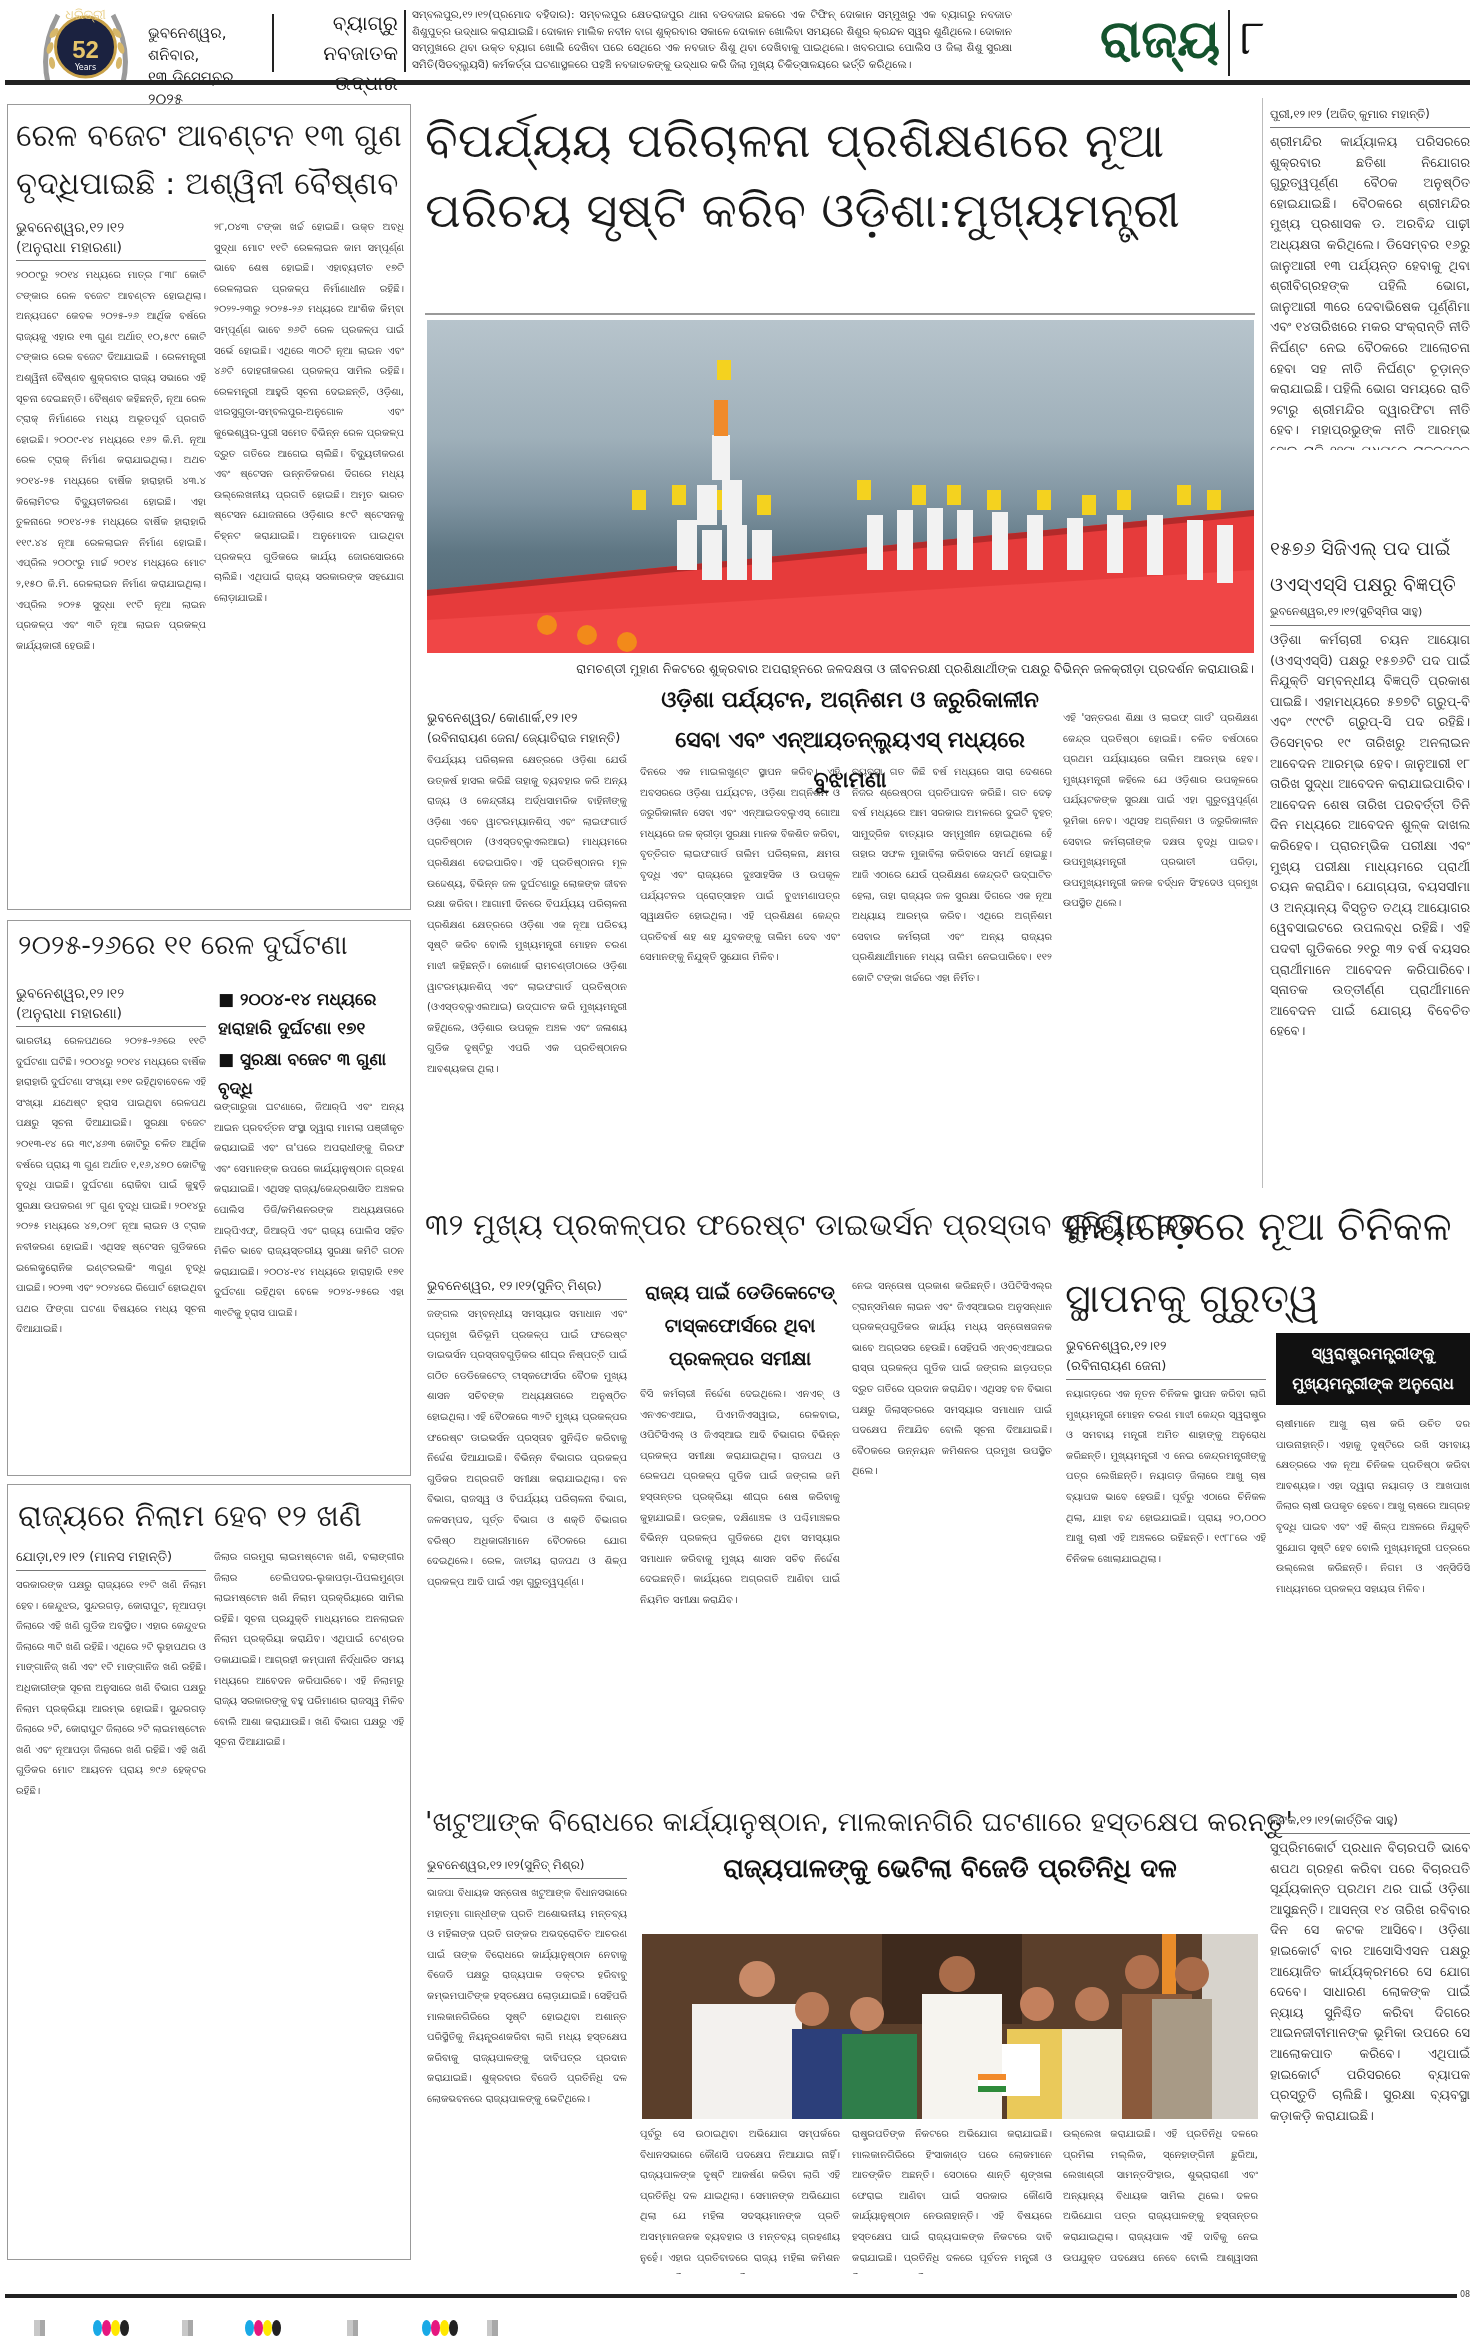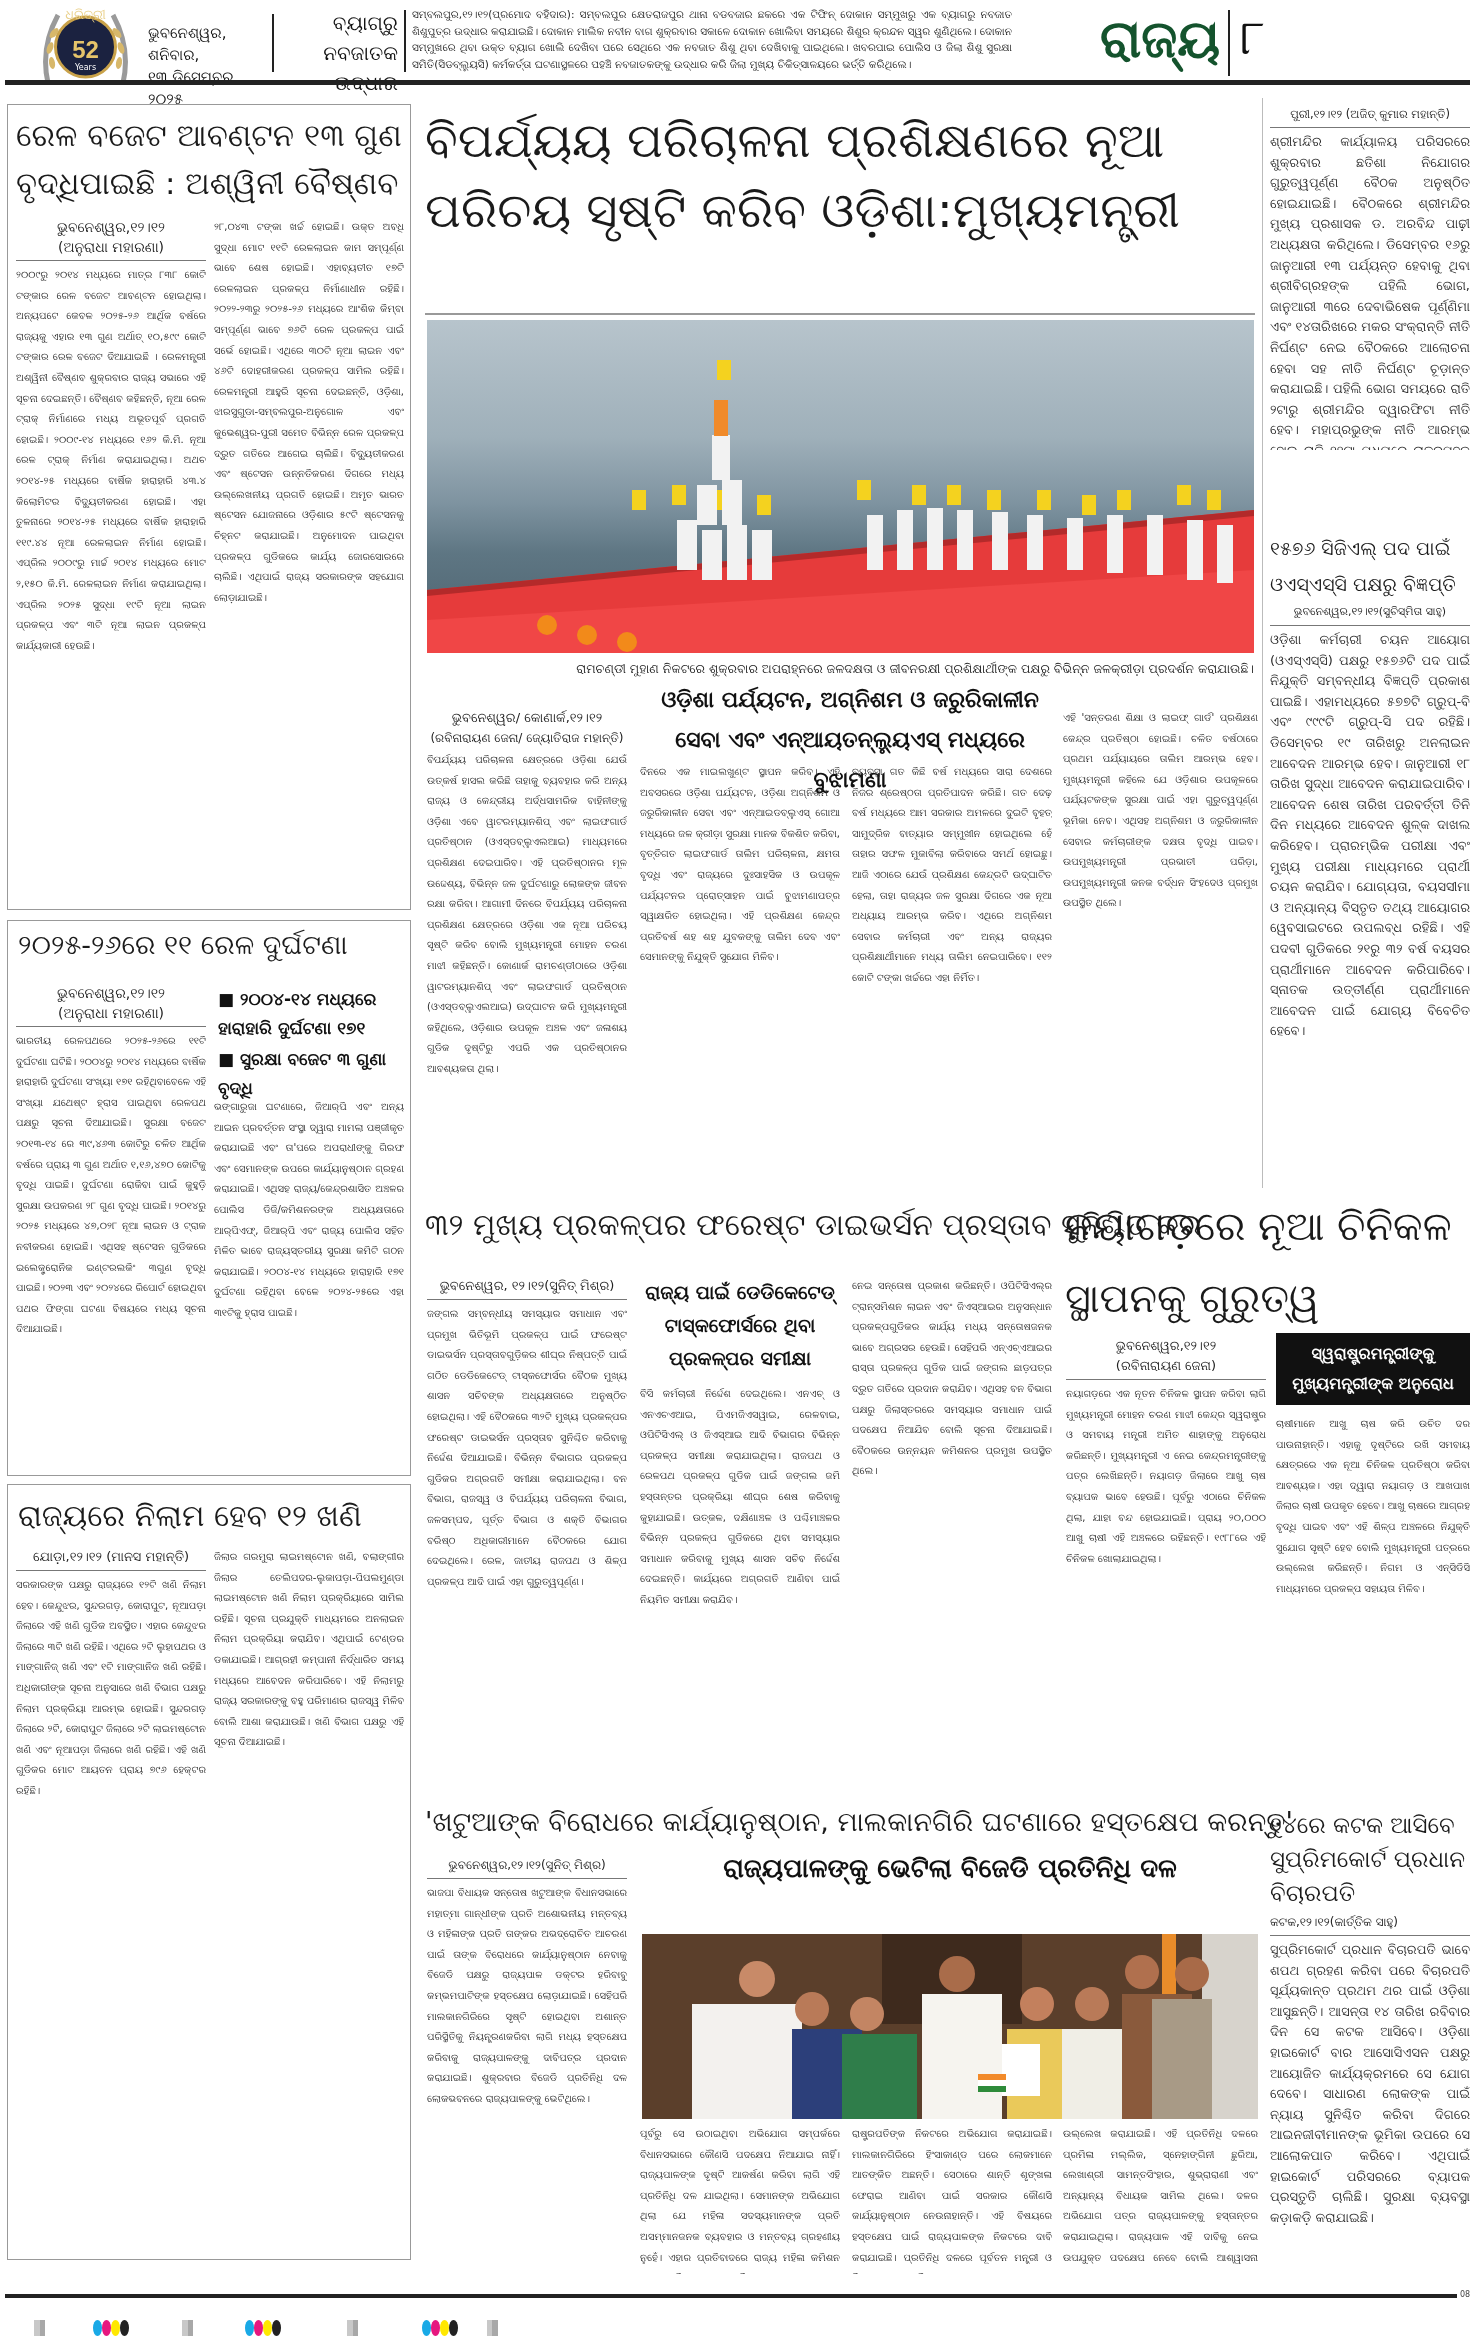--- a/index.html
+++ b/index.html
@@ -1,20 +1,20 @@
 <!DOCTYPE html>
 <html><head>
 <meta charset="utf-8">
 <style>
 *{box-sizing:border-box;margin:0;padding:0}
 html,body{width:1477px;height:2339px;background:#fff;overflow:hidden}
 body{font-family:"DejaVu Sans",sans-serif;color:#222;position:relative}
 .abs{position:absolute}
 .body-text{font-size:10px;line-height:20.6px;text-align:justify;color:#2a2a2a;overflow:hidden}
-.dl{font-size:14px;line-height:20px;text-align:center;color:#222}
+.dl{font-size:14px;line-height:20px;text-align:left;color:#222}
 .dl-u{border-bottom:1.5px solid #777;padding-bottom:3px;margin-bottom:4px}
 .hl{font-family:"DejaVu Sans",sans-serif;color:#1a1a1a;line-height:1.18;font-weight:normal}
 .sub-hl{font-weight:bold;color:#111;text-align:center}
 .boxed{border:1.5px solid #999}
 .rule{background:#222}
 </style>
 </head>
 <body>
 
 <div class="abs" style="left:0;top:0;width:1477px;height:90px;">
@@ -218,21 +218,20 @@
 <div class="abs" style="left:1270px;top:96px;width:200px;height:425px;">
   <div class="dl dl-u" style="font-size:11.5px;margin-top:8px;">ପୁରୀ,୧୨।୧୨ (ଅଜିତ୍ କୁମାର ମହାନ୍ତି)</div>
   <div class="body-text" style="height:318px;font-size:13px;">ଶ୍ରୀମନ୍ଦିର କାର୍ଯ୍ୟାଳୟ ପରିସରରେ ଶୁକ୍ରବାର ଛତିଶା ନିଯୋଗର ଗୁରୁତ୍ୱପୂର୍ଣ୍ଣ ବୈଠକ ଅନୁଷ୍ଠିତ ହୋଇଯାଇଛି। ବୈଠକରେ ଶ୍ରୀମନ୍ଦିର ମୁଖ୍ୟ ପ୍ରଶାସକ ଡ. ଅରବିନ୍ଦ ପାଢ଼ୀ ଅଧ୍ୟକ୍ଷତା କରିଥିଲେ। ଡିସେମ୍ବର ୧୬ରୁ ଜାନୁଆରୀ ୧୩ ପର୍ଯ୍ୟନ୍ତ ହେବାକୁ ଥିବା ଶ୍ରୀବିଗ୍ରହଙ୍କ ପହିଲି ଭୋଗ, ଜାନୁଆରୀ ୩ରେ ଦେବାଭିଷେକ ପୂର୍ଣ୍ଣିମା ଏବଂ ୧୪ତାରିଖରେ ମକର ସଂକ୍ରାନ୍ତି ନୀତି ନିର୍ଘଣ୍ଟ ନେଇ ବୈଠକରେ ଆଲୋଚନା ହେବା ସହ ନୀତି ନିର୍ଘଣ୍ଟ ଚୂଡ଼ାନ୍ତ କରାଯାଇଛି। ପହିଲି ଭୋଗ ସମୟରେ ରାତି ୨ଟାରୁ ଶ୍ରୀମନ୍ଦିର ଦ୍ୱାରଫିଟା ନୀତି ହେବ। ମହାପ୍ରଭୁଙ୍କ ନୀତି ଆରମ୍ଭ ହୋଇ ରାତି ୧୧ଟା ମଧ୍ୟରେ ରାତ୍ରପହୁଡ଼ କରାଯିବ।</div>
 </div>
 <div class="abs" style="left:1270px;top:530px;width:200px;height:660px;">
   <div class="hl" style="font-size:19px;line-height:36px;">୧୫୭୬ ସିଜିଏଲ୍ ପଦ ପାଇଁ ଓଏସ୍‌ଏସ୍‌ସି ପକ୍ଷରୁ ବିଜ୍ଞପ୍ତି</div>
   <div class="dl dl-u" style="font-size:11px;">ଭୁବନେଶ୍ୱର,୧୨।୧୨(ସୁଚିସ୍ମିତା ସାହୁ)</div>
   <div class="body-text" style="height:520px;font-size:13px;">ଓଡ଼ିଶା କର୍ମଚାରୀ ଚୟନ ଆୟୋଗ (ଓଏସ୍‌ଏସ୍‌ସି) ପକ୍ଷରୁ ୧୫୭୬ଟି ପଦ ପାଇଁ ନିଯୁକ୍ତି ସମ୍ବନ୍ଧୀୟ ବିଜ୍ଞପ୍ତି ପ୍ରକାଶ ପାଇଛି। ଏହାମଧ୍ୟରେ ୫୭୭ଟି ଗ୍ରୁପ୍-ବି ଏବଂ ୯୯୯ଟି ଗ୍ରୁପ୍-ସି ପଦ ରହିଛି। ଡିସେମ୍ବର ୧୯ ତାରିଖରୁ ଅନଲାଇନ ଆବେଦନ ଆରମ୍ଭ ହେବ। ଜାନୁଆରୀ ୧୮ ତାରିଖ ସୁଦ୍ଧା ଆବେଦନ କରାଯାଇପାରିବ। ଆବେଦନ ଶେଷ ତାରିଖ ପରବର୍ତ୍ତୀ ତିନି ଦିନ ମଧ୍ୟରେ ଆବେଦନ ଶୁଳ୍କ ଦାଖଲ କରିହେବ। ପ୍ରାରମ୍ଭିକ ପରୀକ୍ଷା ଏବଂ ମୁଖ୍ୟ ପରୀକ୍ଷା ମାଧ୍ୟମରେ ପ୍ରାର୍ଥୀ ଚୟନ କରାଯିବ। ଯୋଗ୍ୟତା, ବୟସସୀମା ଓ ଅନ୍ୟାନ୍ୟ ବିସ୍ତୃତ ତଥ୍ୟ ଆୟୋଗର ୱେବସାଇଟରେ ଉପଲବ୍ଧ ରହିଛି। ଏହି ପଦବୀ ଗୁଡିକରେ ୨୧ରୁ ୩୨ ବର୍ଷ ବୟସର ପ୍ରାର୍ଥୀମାନେ ଆବେଦନ କରିପାରିବେ। ସ୍ନାତକ ଉତ୍ତୀର୍ଣ୍ଣ ପ୍ରାର୍ଥୀମାନେ ଆବେଦନ ପାଇଁ ଯୋଗ୍ୟ ବିବେଚିତ ହେବେ।</div>
 </div>
 <div class="abs" style="left:1270px;top:1808px;width:200px;height:470px;">
-  <div class="hl" style="font-size:23px;line-height:34px;">୧୪ରେ କଟକ ଆସିବେ ସୁପ୍ରିମକୋର୍ଟ ପ୍ରଧାନ ବିଚାରପତି</div>
   <div class="dl dl-u" style="font-size:12px;text-align:left;margin-top:2px;">କଟକ,୧୨।୧୨(କାର୍ତ୍ତିକ ସାହୁ)</div>
   <div class="body-text" style="height:330px;font-size:13px;">ସୁପ୍ରିମକୋର୍ଟ ପ୍ରଧାନ ବିଚାରପତି ଭାବେ ଶପଥ ଗ୍ରହଣ କରିବା ପରେ ବିଚାରପତି ସୂର୍ଯ୍ୟକାନ୍ତ ପ୍ରଥମ ଥର ପାଇଁ ଓଡ଼ିଶା ଆସୁଛନ୍ତି। ଆସନ୍ତା ୧୪ ତାରିଖ ରବିବାର ଦିନ ସେ କଟକ ଆସିବେ। ଓଡ଼ିଶା ହାଇକୋର୍ଟ ବାର ଆସୋସିଏସନ ପକ୍ଷରୁ ଆୟୋଜିତ କାର୍ଯ୍ୟକ୍ରମରେ ସେ ଯୋଗ ଦେବେ। ସାଧାରଣ ଲୋକଙ୍କ ପାଇଁ ନ୍ୟାୟ ସୁନିଶ୍ଚିତ କରିବା ଦିଗରେ ଆଇନଜୀବୀମାନଙ୍କ ଭୂମିକା ଉପରେ ସେ ଆଲୋକପାତ କରିବେ। ଏଥିପାଇଁ ହାଇକୋର୍ଟ ପରିସରରେ ବ୍ୟାପକ ପ୍ରସ୍ତୁତି ଚାଲିଛି। ସୁରକ୍ଷା ବ୍ୟବସ୍ଥା କଡ଼ାକଡ଼ି କରାଯାଇଛି।</div>
 </div>
 
 <div class="abs rule" style="left:5px;top:2294px;width:1452px;height:4px;"></div>
 <div class="abs" style="left:1460px;top:2290px;font-size:8px;color:#444;">08</div>
 <div class="abs" style="left:0;top:2318px;width:1477px;height:21px;">
   <div class="abs" style="left:34px;top:2px;width:11px;height:16px;background:linear-gradient(90deg,#c8c8c8 50%,#a8a8a8 50%);"></div>
   <div class="abs" style="left:93px;top:2px;">
     <span style="display:inline-block;width:9px;height:16px;border-radius:50%;background:#19a9e6;"></span><span style="display:inline-block;width:9px;height:16px;border-radius:50%;background:#e6177f;"></span><span style="display:inline-block;width:9px;height:16px;border-radius:50%;background:#ffe800;"></span><span style="display:inline-block;width:9px;height:16px;border-radius:50%;background:#222;"></span>

